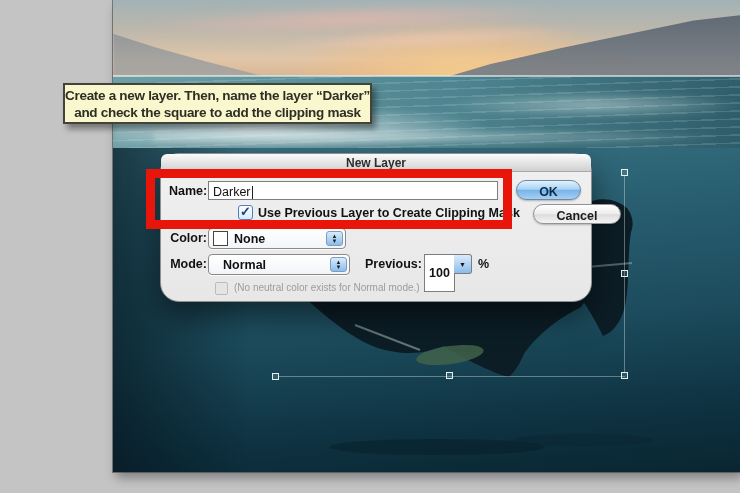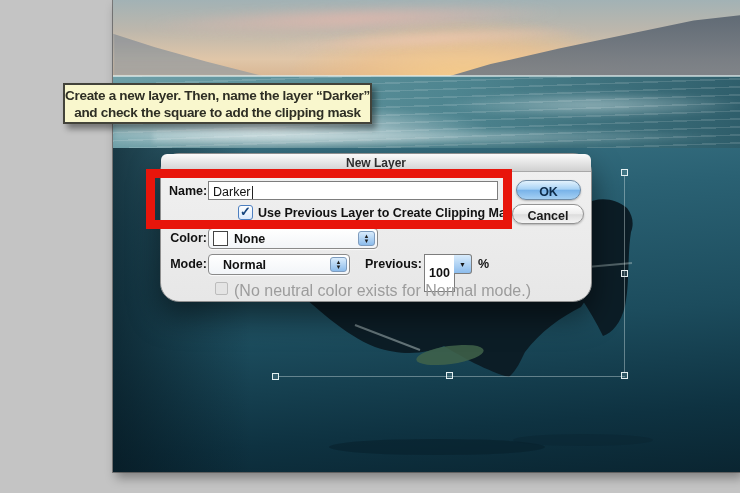--- a/index.html
+++ b/index.html
@@ -128,21 +128,21 @@
     background:linear-gradient(180deg,#fdfeff,#dceafb);
     border:1.5px solid #4d7fc0; border-radius:3px;
     display:flex; align-items:center; justify-content:center;
   }
   .checkbox span{font-size:13px; font-weight:bold; color:#16457e; line-height:1; margin-top:-3px;}
   .dropdown{
     position:absolute; height:21px; background:linear-gradient(180deg,#ffffff,#f2f5f8);
     border:1px solid #8a8a8a; border-radius:4px; box-sizing:border-box;
     display:flex; align-items:center; box-shadow:0 1px 1px rgba(255,255,255,.8);
   }
-  .dd-color{left:47px; top:74px; width:170px;}
+  .dd-color{left:47px; top:74px; width:138px;}
   .dd-mode{left:47px; top:100px; width:142px;}
   .swatch{width:13px; height:13px; background:#fff; border:1px solid #444; margin:0 6px 0 4px;}
   .dd-text{font-weight:600; font-size:12.5px; color:#111;}
   .stepper{
     position:absolute; right:2px; top:2px; bottom:2px; width:17px;
     background:linear-gradient(180deg,#d9ecfc,#8cbcec);
     border:1px solid #7e9cbe; border-radius:3px; box-sizing:border-box;
     display:flex; flex-direction:column; align-items:center; justify-content:center;
   }
   .stepper span{font-size:6px; line-height:5px; color:#1c1c1c;}
@@ -155,34 +155,34 @@
     position:absolute; left:293px; top:100px; width:18px; height:20px; box-sizing:border-box;
     background:linear-gradient(180deg,#d9ecfc,#8cbcec);
     border:1.5px solid #7d7d7d; border-left:none; border-radius:0 3px 3px 0;
     display:flex; align-items:center; justify-content:center;
   }
   .opacity-arrow span{font-size:7px; color:#151515;}
   .neutral-checkbox{
     position:absolute; left:54px; top:128px; width:13px; height:13px; box-sizing:border-box;
     background:#e4e4e4; border:1.5px solid #bcbcbc; border-radius:2px;
   }
-  .neutral-note{position:absolute; left:73px; top:128px; font-size:16px; color:#9c9c9c; white-space:nowrap;}
+  .neutral-note{position:absolute; left:73px; top:128px; font-size:10px; color:#9c9c9c; white-space:nowrap;}
   .btn{
     position:absolute; height:20px; border-radius:10px; box-sizing:border-box;
     display:flex; align-items:flex-end; justify-content:center;
     font-size:12.5px; font-weight:600; cursor:default;
   }
   .btn-ok{
     left:355px; top:26px; width:65px;
     background:linear-gradient(180deg,#e2f2fd 0%,#a9d3f5 45%,#79b3e9 52%,#a5d0f3 100%);
     border:1px solid #6e8aa4; color:#0e2c4a;
     box-shadow:0 1px 2px rgba(0,0,0,.25);
   }
   .btn-cancel{
-    left:351px; top:50px; width:72px;
+    left:372px; top:50px; width:88px;
     background:linear-gradient(180deg,#ffffff 0%,#ededed 48%,#dddddd 54%,#f4f4f4 100%);
     border:1px solid #939393; color:#1a1a1a;
     box-shadow:0 1px 2px rgba(0,0,0,.25);
   }
   
   .red-highlight{
     position:absolute; left:146px; top:169px; width:366px; height:60px;
     border:9px solid #e8150b; box-sizing:border-box; z-index:30;
   }
 </style>

